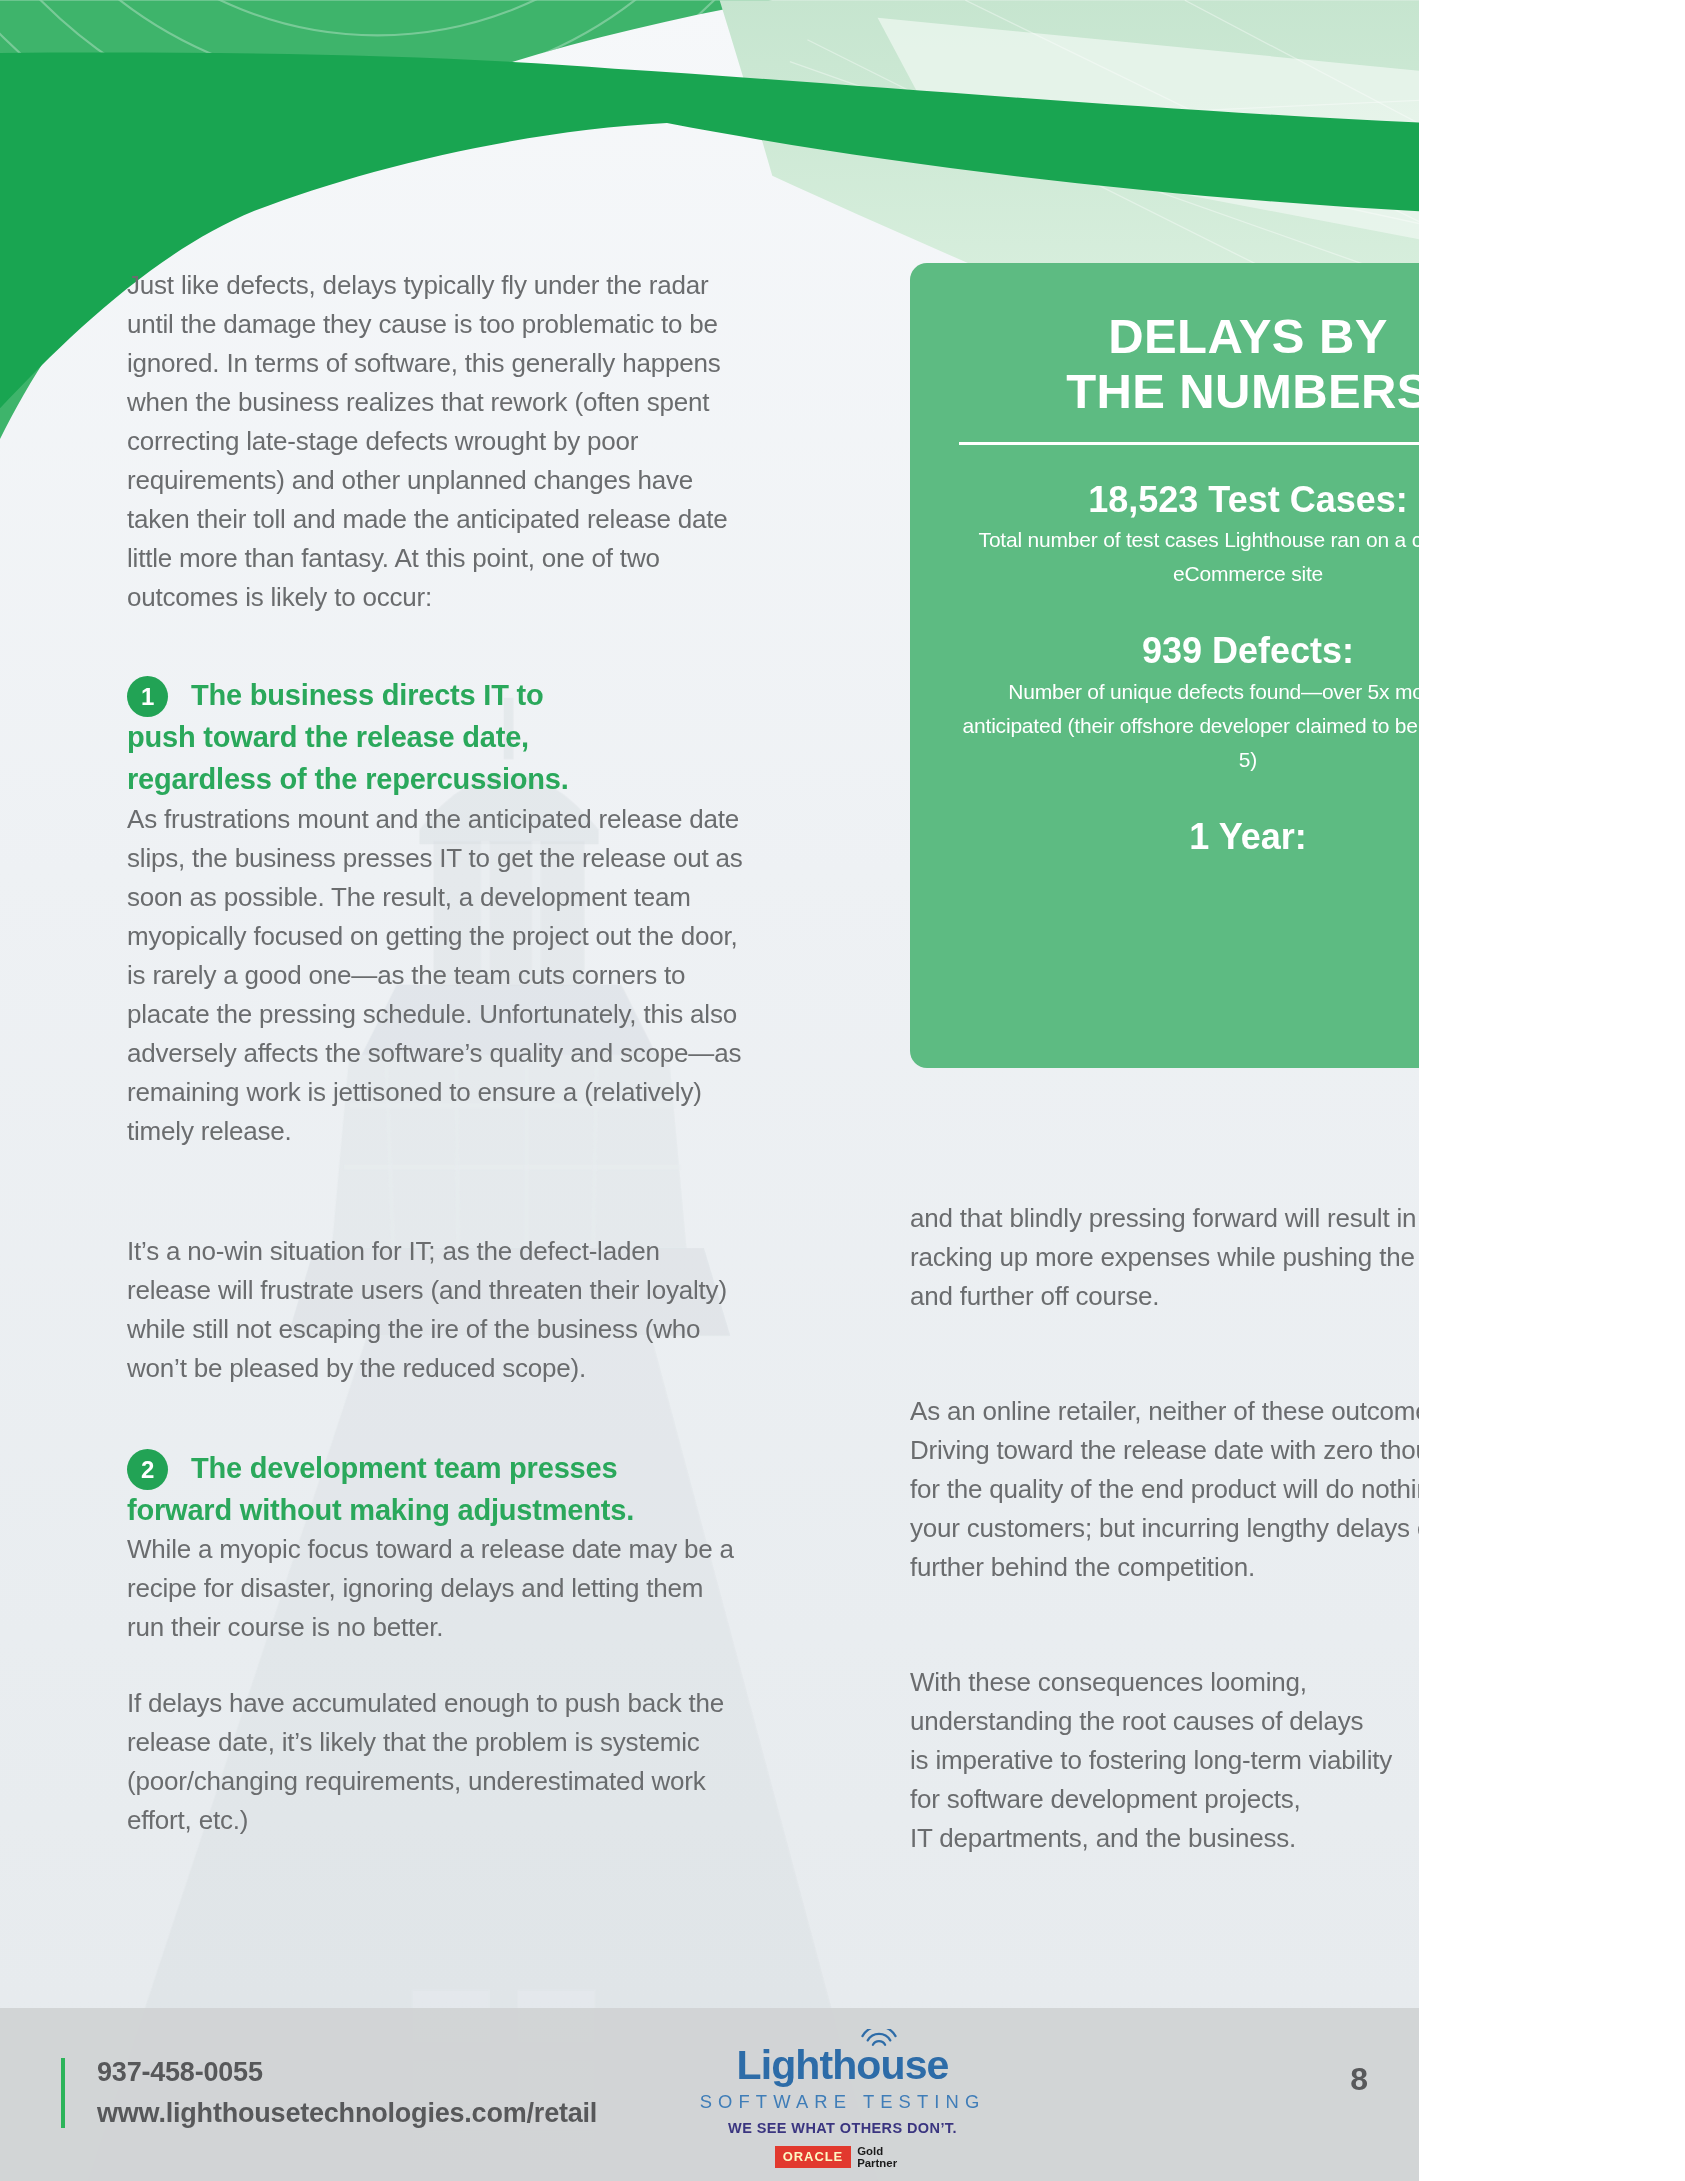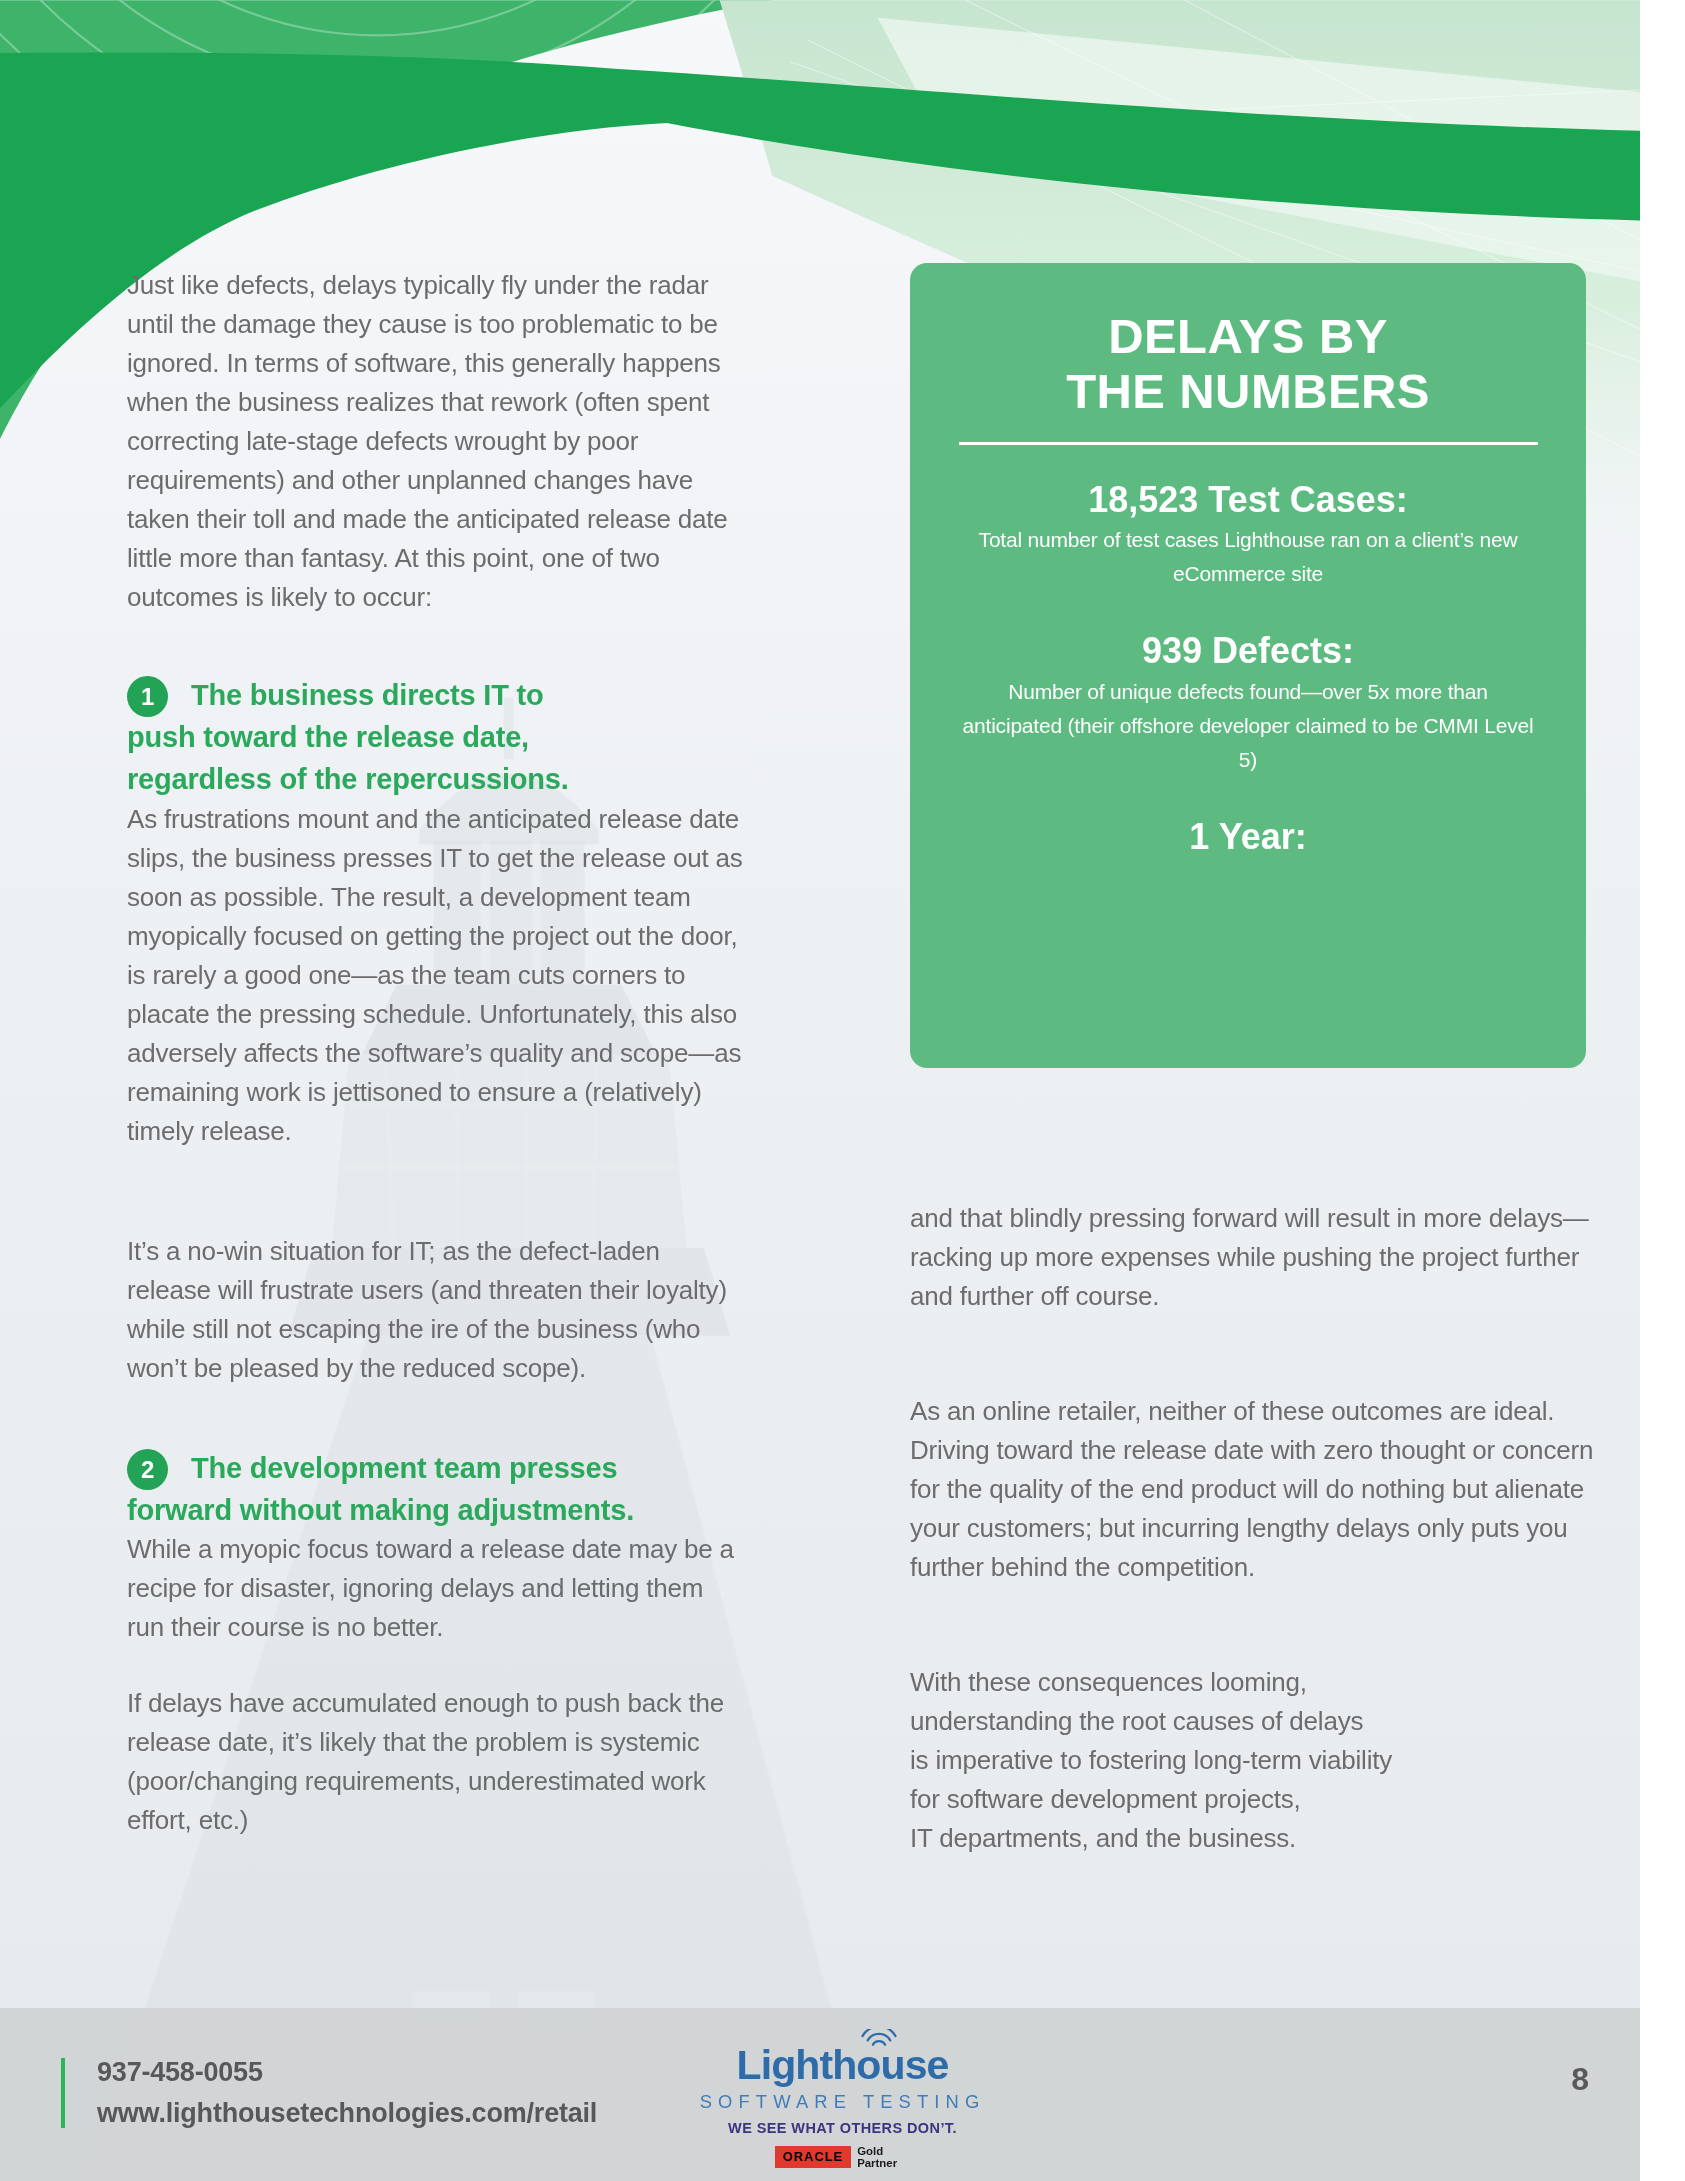--- a/index.html
+++ b/index.html
@@ -3,21 +3,21 @@
 <meta charset="utf-8">
 <style>
   html,body{margin:0;padding:0;}
   body{
     width:1685px;height:2181px;
     font-family:"Liberation Sans", sans-serif;
     background:#fff;
     overflow:hidden;
   }
   #page{
-    position:relative;width:1640px;height:2181px;
+    position:relative;width:1419px;height:2181px;
     background:linear-gradient(180deg,#f6f8fa 0%,#eef1f4 40%,#e9edf0 75%,#e6eaed 100%);
     overflow:hidden;
   }
   
   #watermark{position:absolute;left:0;top:0;width:1685px;height:2181px;pointer-events:none;}
   #header-graphic{position:absolute;left:0;top:0;width:1685px;height:685px;pointer-events:none;}
   
   .para{position:absolute;font-size:26px;line-height:39px;color:#6a6c6e;letter-spacing:-0.2px;}
   #intro{left:127px;top:266px;width:619px;}
   #p1-body{left:127px;top:800px;width:619px;}
@@ -53,21 +53,21 @@
     background:rgba(208,210,212,0.92);
   }
   #footer-accent-bar{position:absolute;left:61px;top:2058px;width:4.4px;height:70px;background:#2cb45a;}
   #footer-contact{position:absolute;left:97px;top:2052px;font-size:27px;font-weight:bold;line-height:41px;color:#57585a;letter-spacing:-0.2px;}
   #logo-block{position:absolute;left:654px;top:2042px;width:377px;text-align:center;}
   #logo-name{position:relative;display:inline-block;font-size:41px;font-weight:bold;color:#2d6ca8;letter-spacing:-0.9px;}
   #logo-arcs{position:absolute;left:58%;top:-13px;}
   #logo-subtitle{font-size:18.4px;color:#3f7db8;letter-spacing:6.1px;margin-top:1.8px;}
   #logo-tagline{font-size:14.5px;font-weight:bold;color:#3a3580;letter-spacing:0.4px;margin-top:7px;}
   #partner-row{display:flex;align-items:center;justify-content:center;margin-top:8.8px;}
-  #oracle-badge{background:#e2392e;color:#000000;font-weight:bold;font-size:13px;letter-spacing:0.9px;padding:3.5px 8px;}
+  #oracle-badge{background:#e2392e;color:#fef9c3;font-weight:bold;font-size:13px;letter-spacing:0.9px;padding:3.5px 8px;}
   #partner-level{font-size:11.4px;font-weight:bold;color:#1a1a1a;line-height:12.3px;text-align:left;margin-left:6.1px;width:53px;}
   #page-number{position:absolute;right:51px;top:2061px;font-size:32px;font-weight:bold;color:#58595b;}
 </style>
 </head>
 <body>
 
 <div id="page">
 
   <svg id="watermark" viewBox="0 0 1920 2485">
     <g opacity="0.55">

